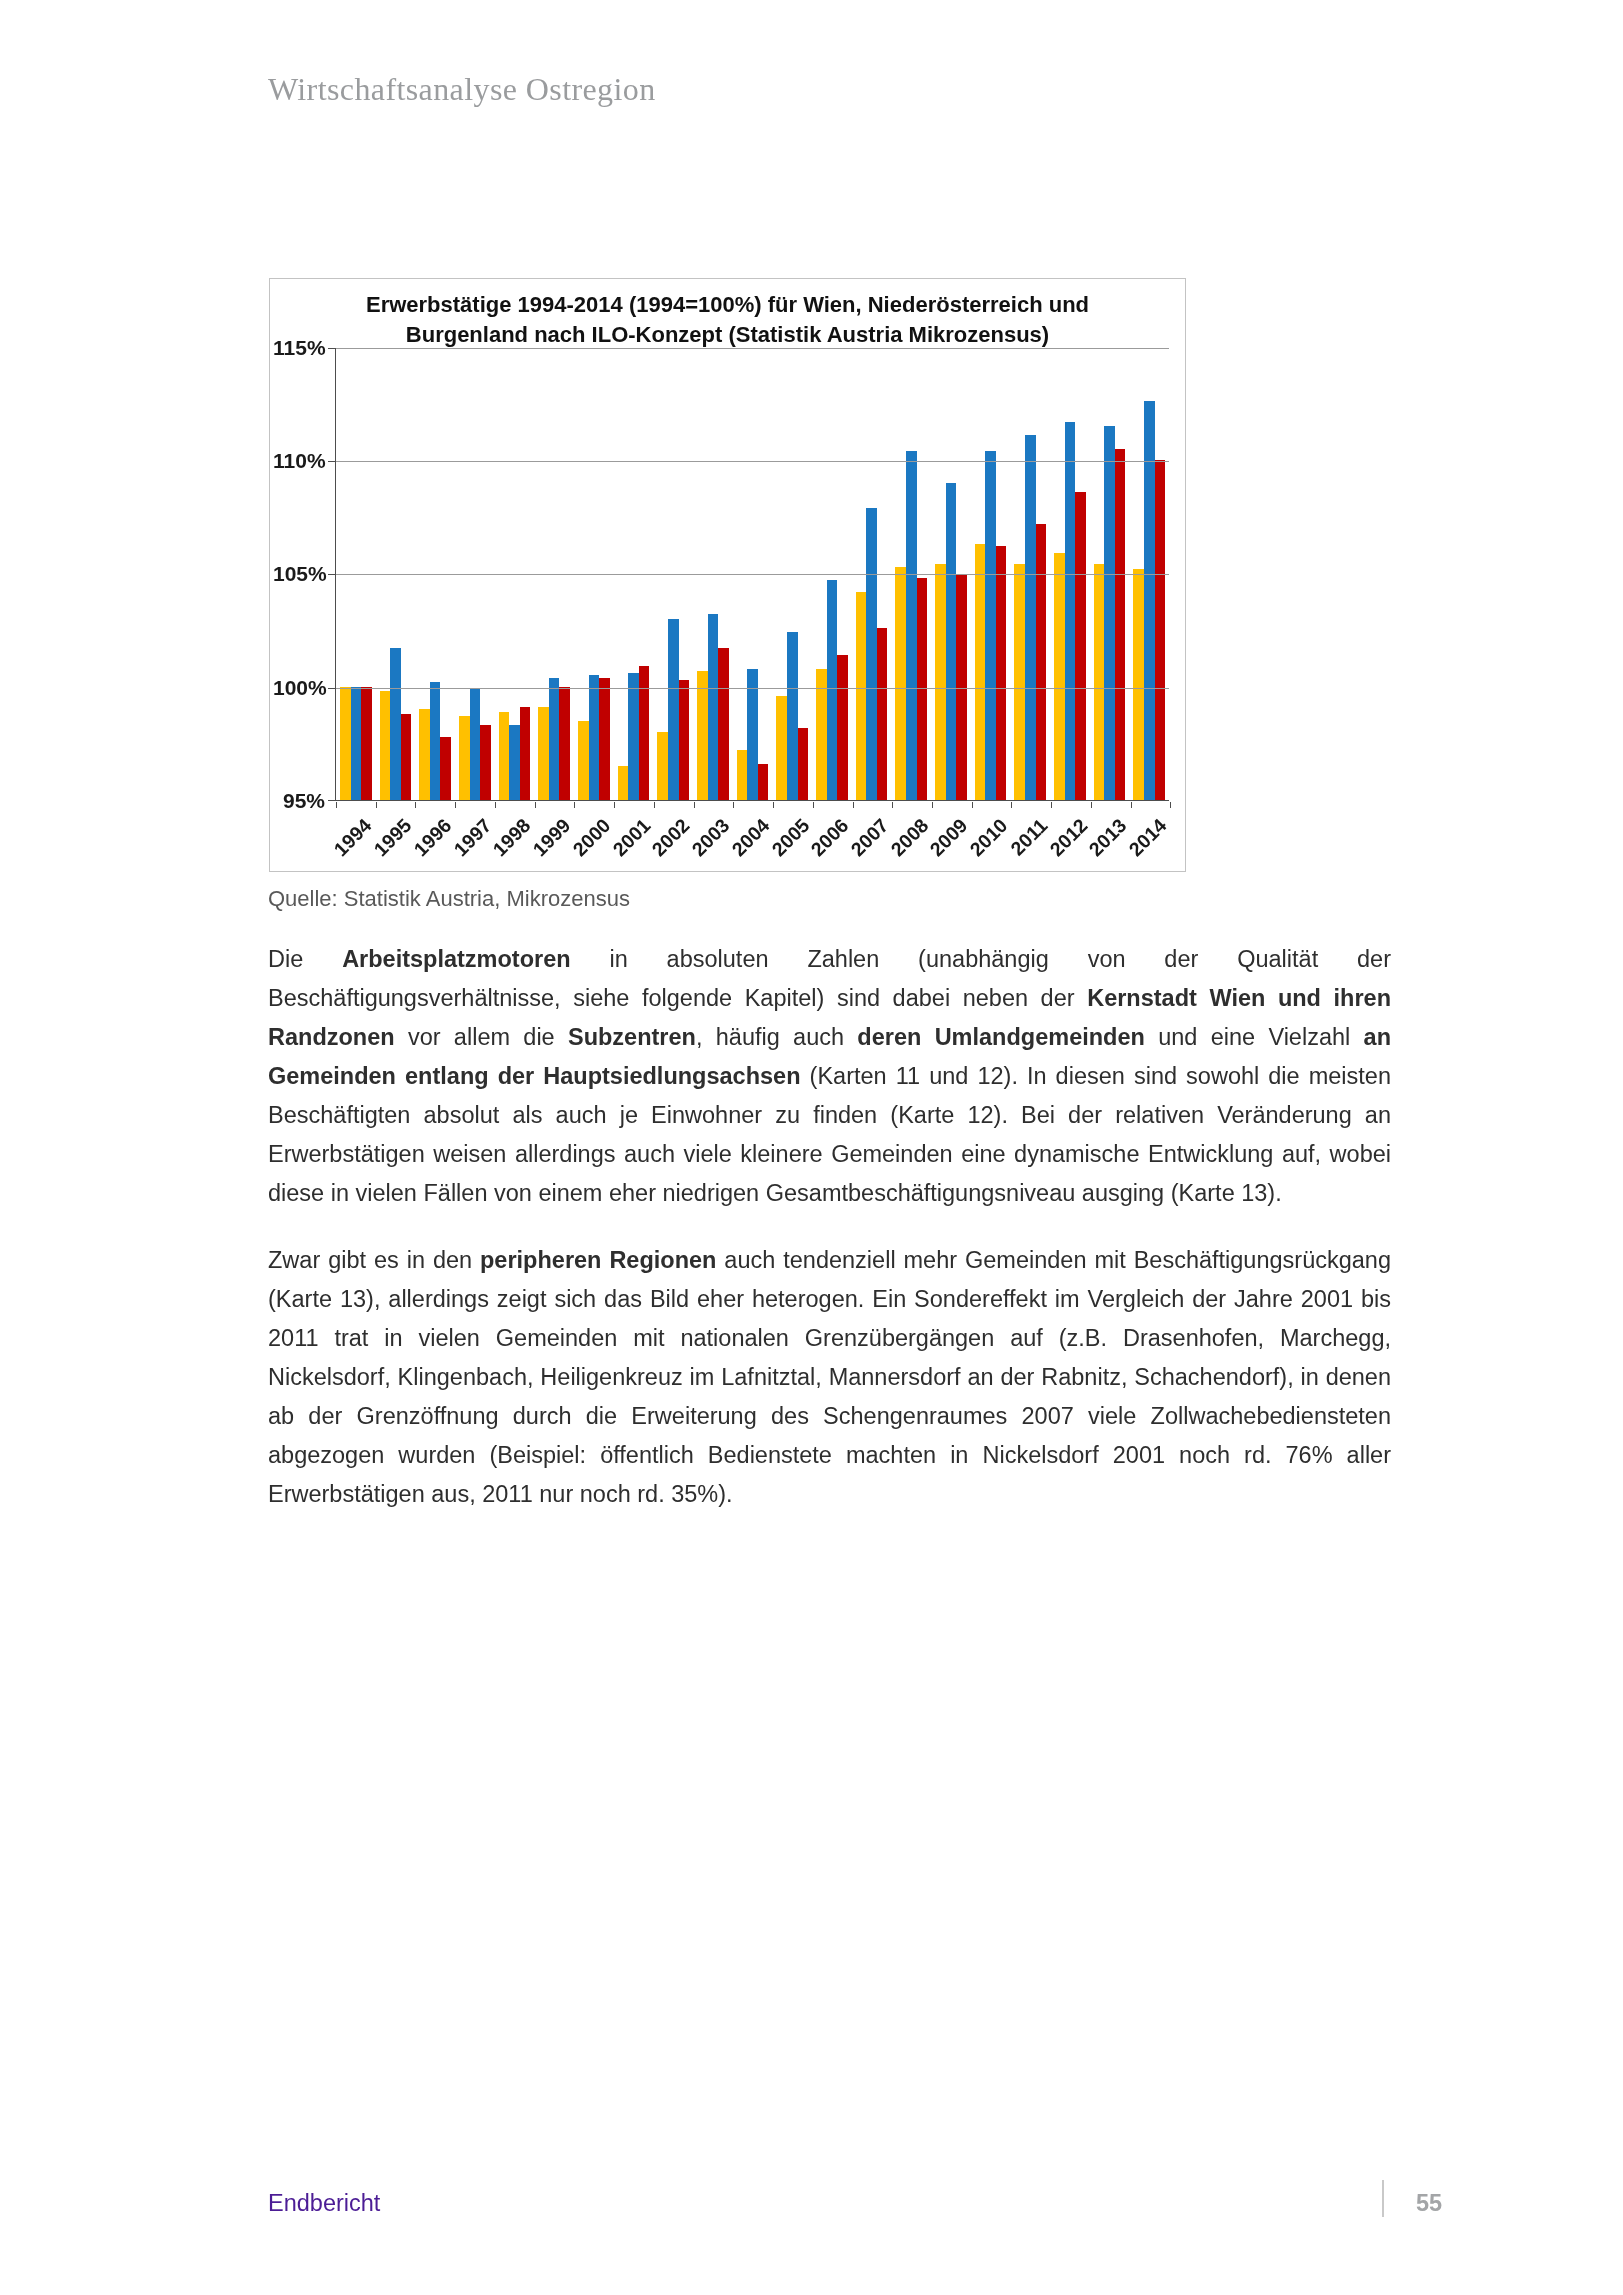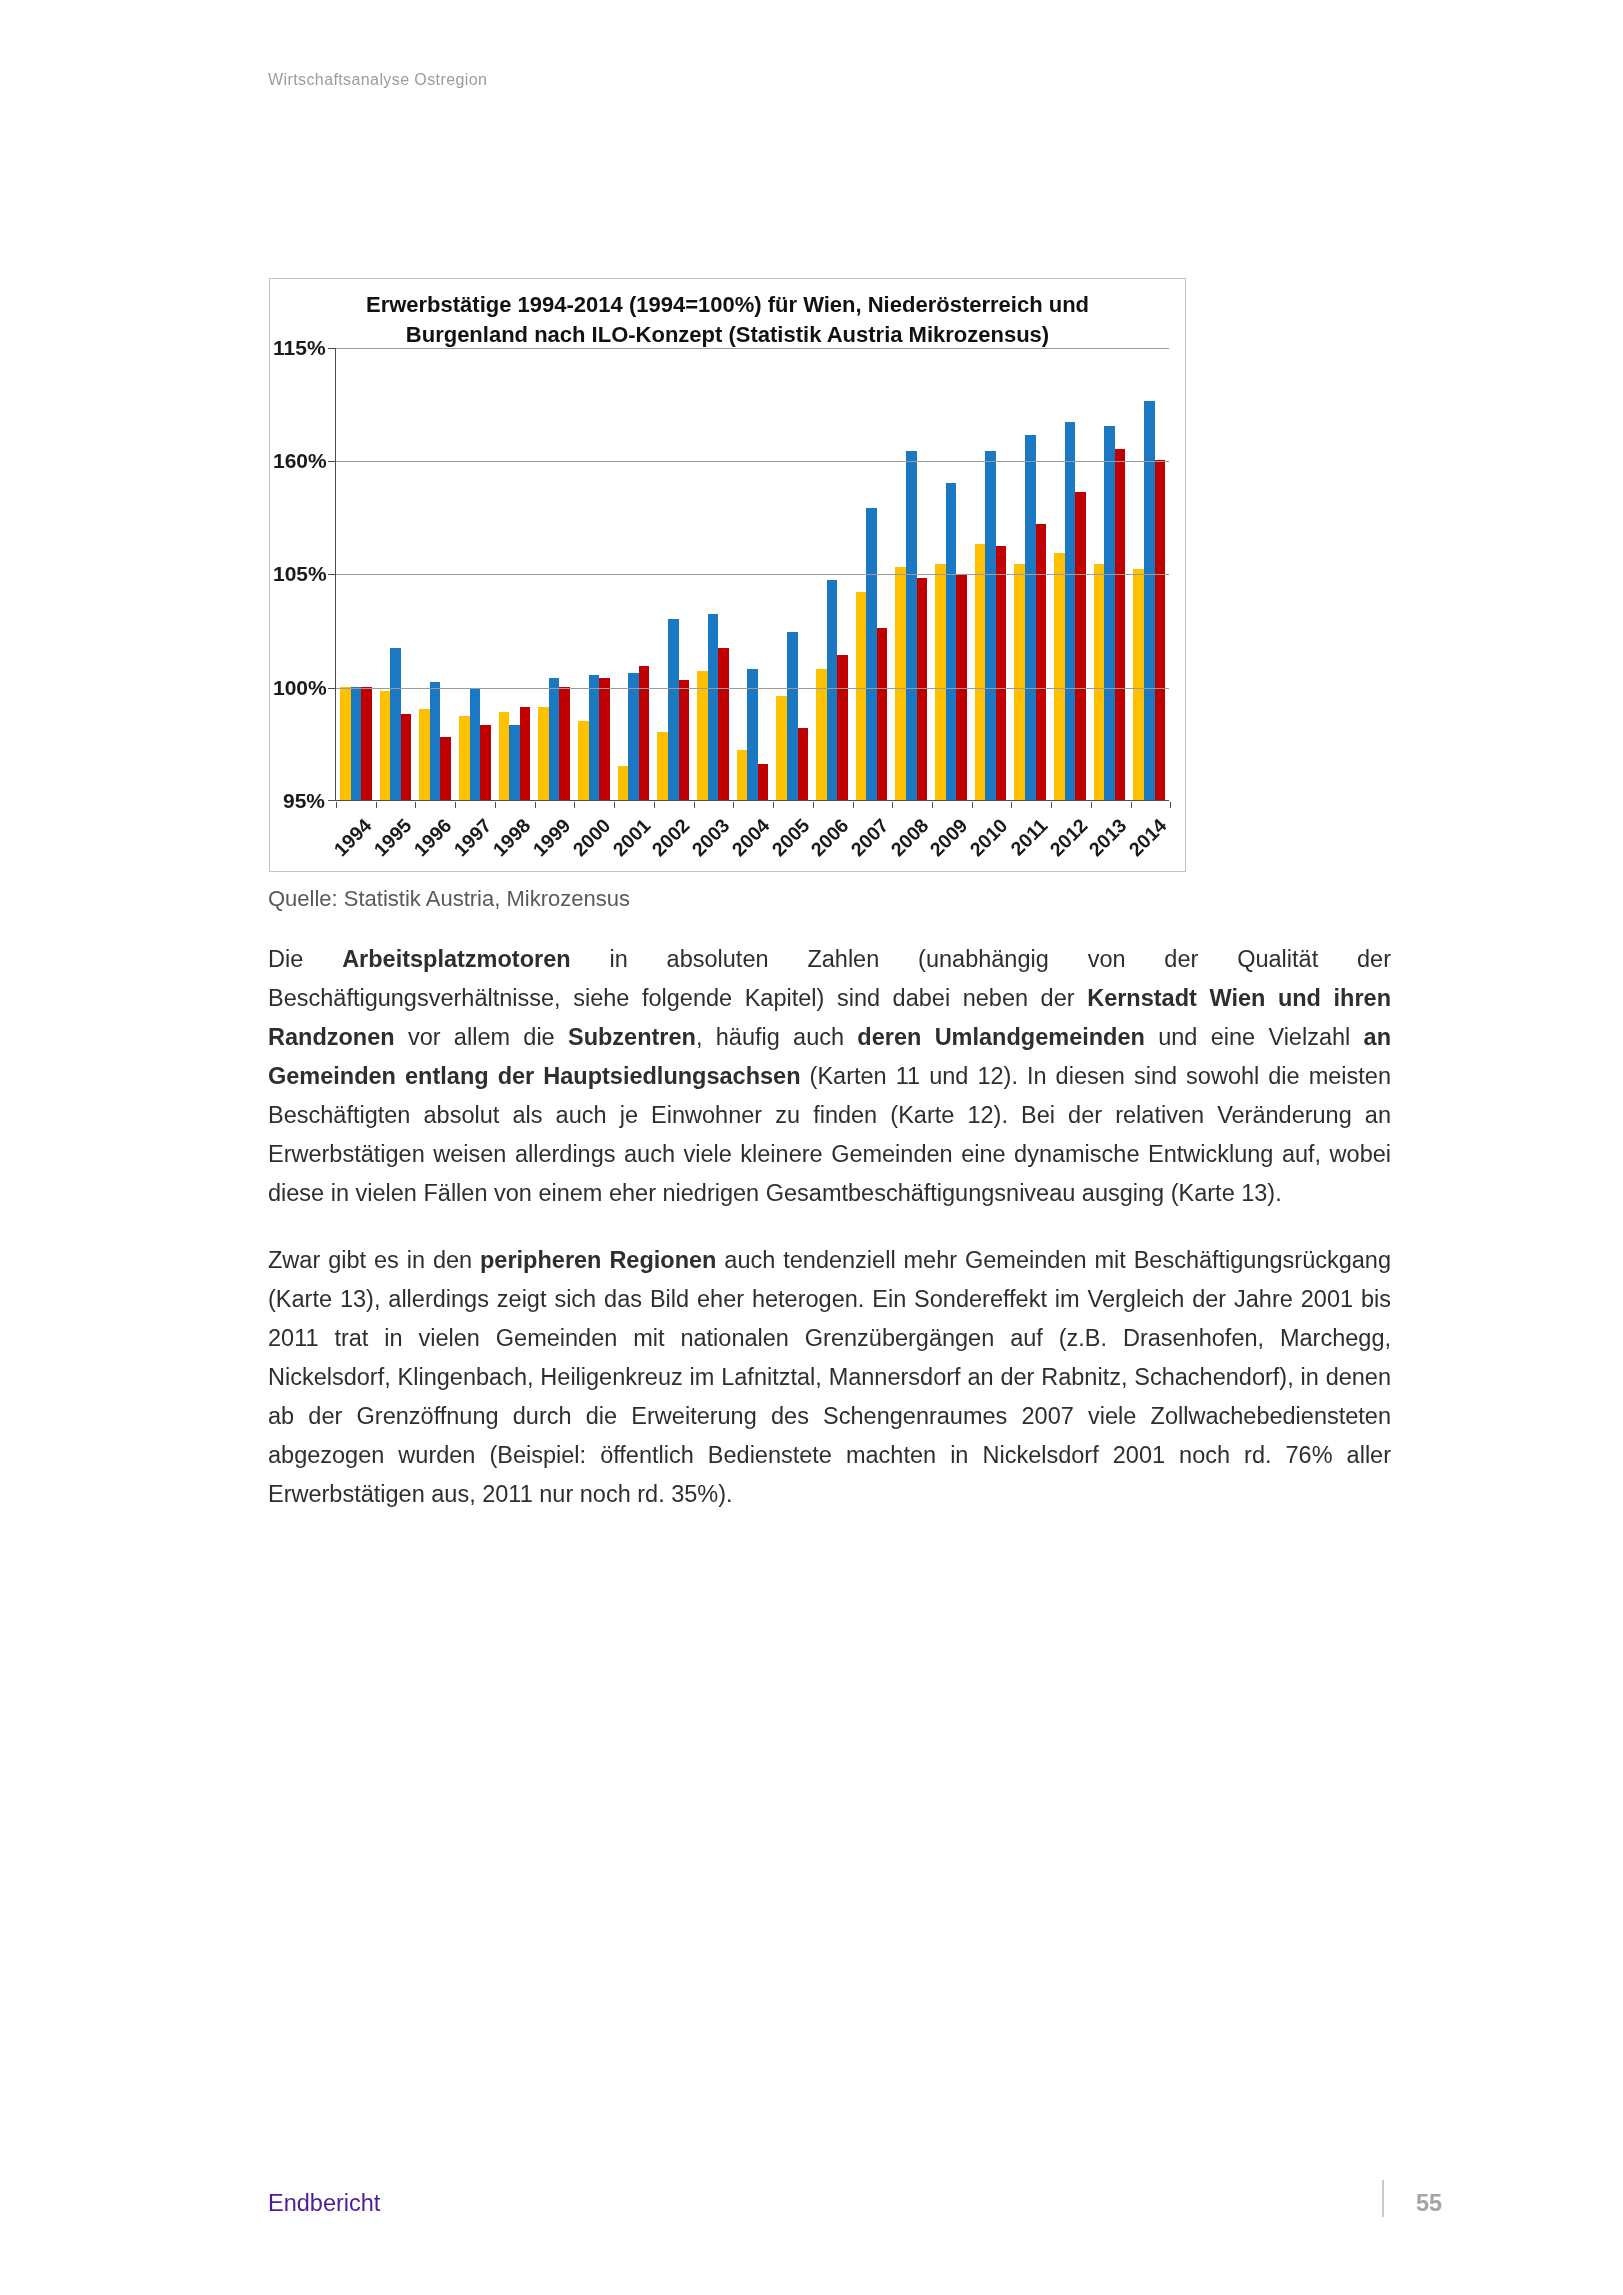--- a/index.html
+++ b/index.html
@@ -3,21 +3,21 @@
 <meta charset="utf-8">
 <style>
   * { margin:0; padding:0; box-sizing:border-box; }
   html,body { background:#ffffff; }
   .page {
     position:relative; width:1623px; height:2295px; background:#ffffff;
     font-family:"Liberation Sans", sans-serif; color:#333333;
   }
   .header {
     position:absolute; left:268px; top:71px;
-    font-size:16px; color:#9a9c9e; letter-spacing:0.4px;
+    font-size:32px; color:#9a9c9e; letter-spacing:0.4px;font-family:Liberation Serif, serif;
   }
   .caption {
     position:absolute; left:268px; top:231px; width:1136px;
     font-size:23.5px; font-weight:600; color:#303030;
   }
   .caption .cap-label { display:inline-block; width:153px; }
   
   .chart-box {
     position:absolute; left:269px; top:278px; width:917px; height:594px;
     border:1.6px solid #c3c3c3; background:#ffffff;
@@ -188,21 +188,21 @@
             <div class="bar" style="height: 231px; background: rgb(255, 192, 0);"></div>
             <div class="bar" style="height: 399px; background: rgb(27, 120, 194);"></div>
             <div class="bar" style="height: 340px; background: rgb(192, 0, 0);"></div>
           </div>
         </div>
     <div class="gridline" style="top: 0px;"></div>
         <div class="ytick" style="top: 0px;"></div>
         <div class="ylab" style="top: 0px;">115%</div>
         <div class="gridline" style="top: 113px;"></div>
         <div class="ytick" style="top: 113px;"></div>
-        <div class="ylab" style="top: 113px;">160%</div>
+        <div class="ylab" style="top: 113px;">110%</div>
         <div class="gridline" style="top: 226px;"></div>
         <div class="ytick" style="top: 226px;"></div>
         <div class="ylab" style="top: 226px;">105%</div>
         <div class="gridline" style="top: 340px;"></div>
         <div class="ytick" style="top: 340px;"></div>
         <div class="ylab" style="top: 340px;">100%</div>
         <div class="ytick" style="top: 452px;"></div>
         <div class="ylab" style="top: 453px;">95%</div>
         <div class="xtick" style="left: 0px;"></div>
         <div class="xtick" style="left: 40px;"></div>

